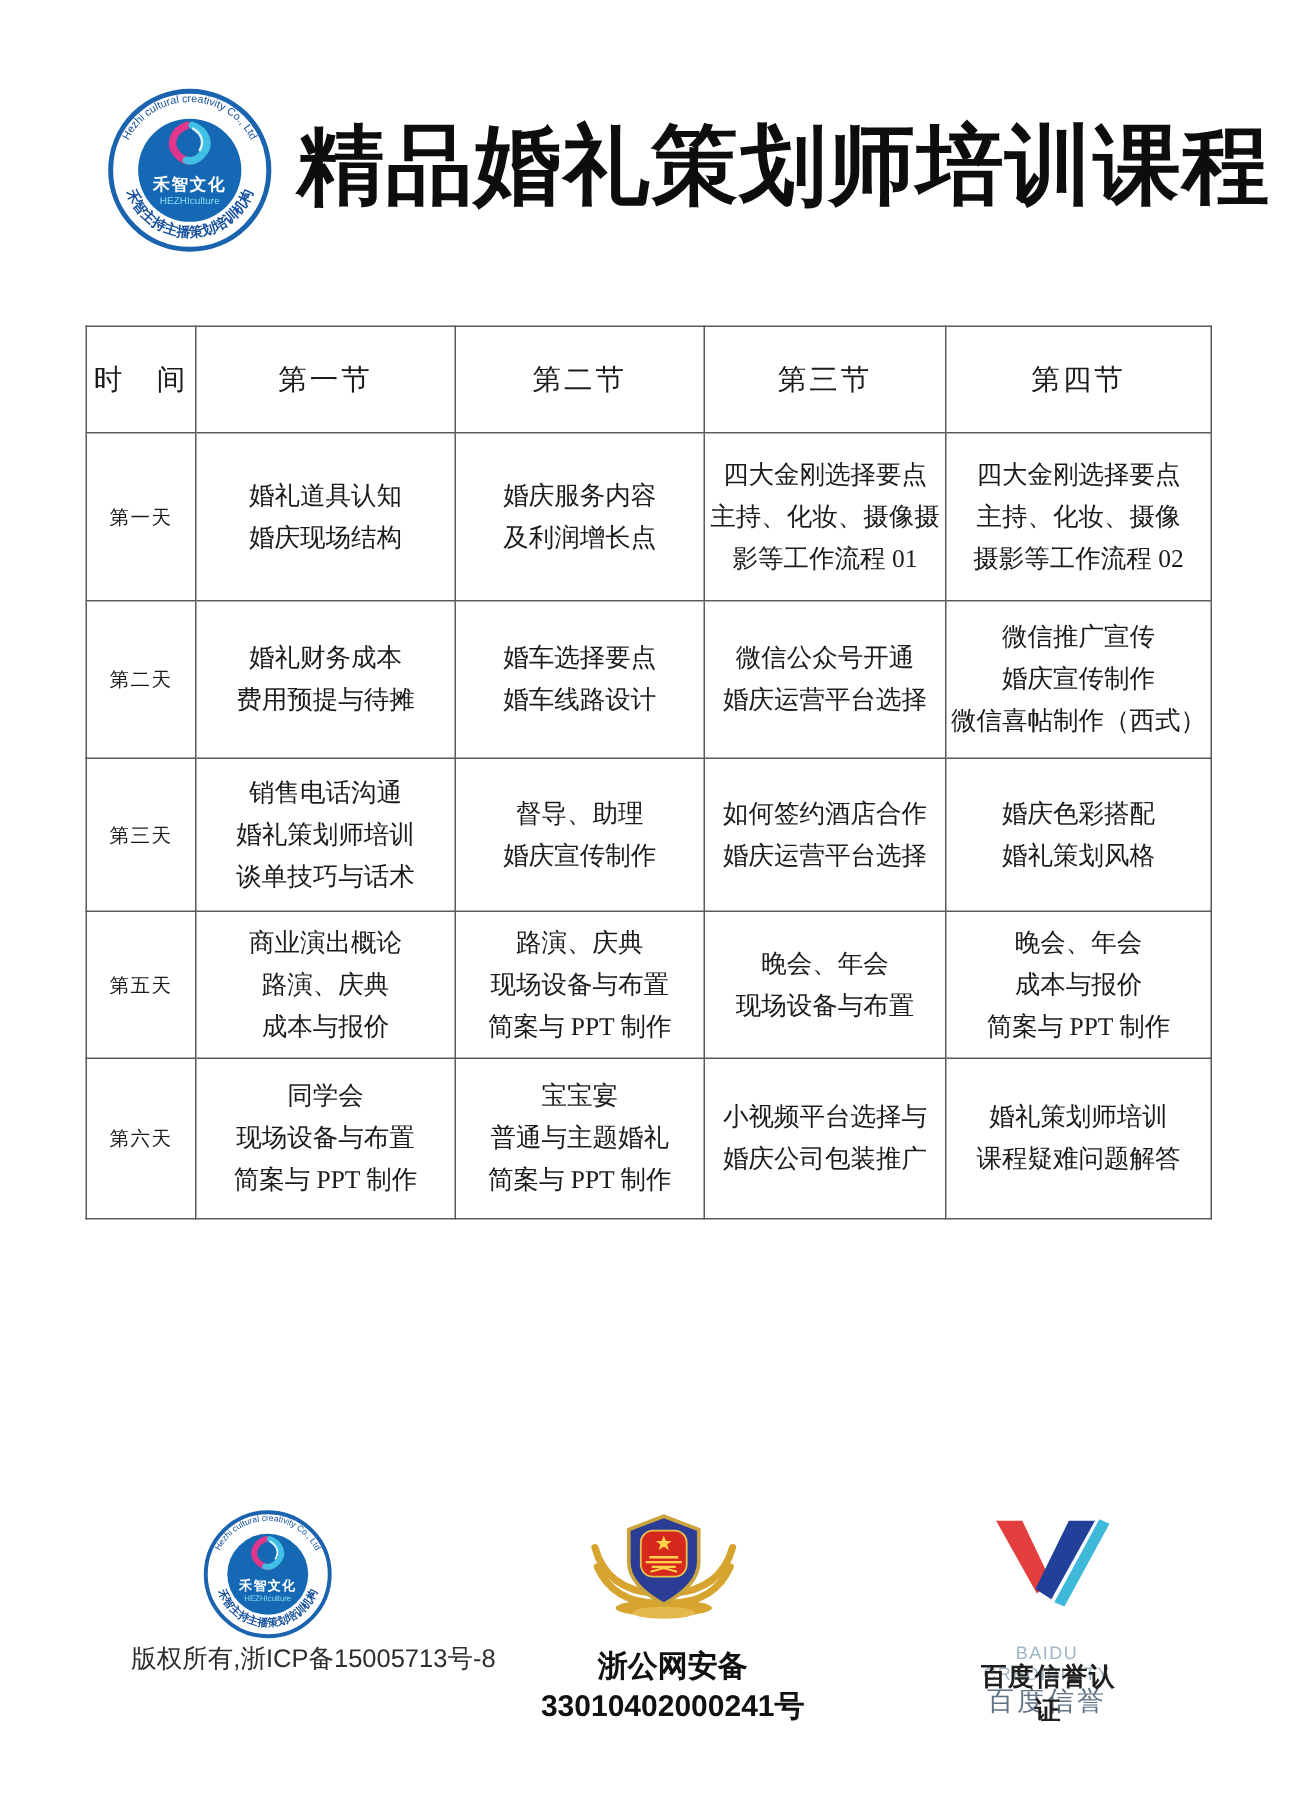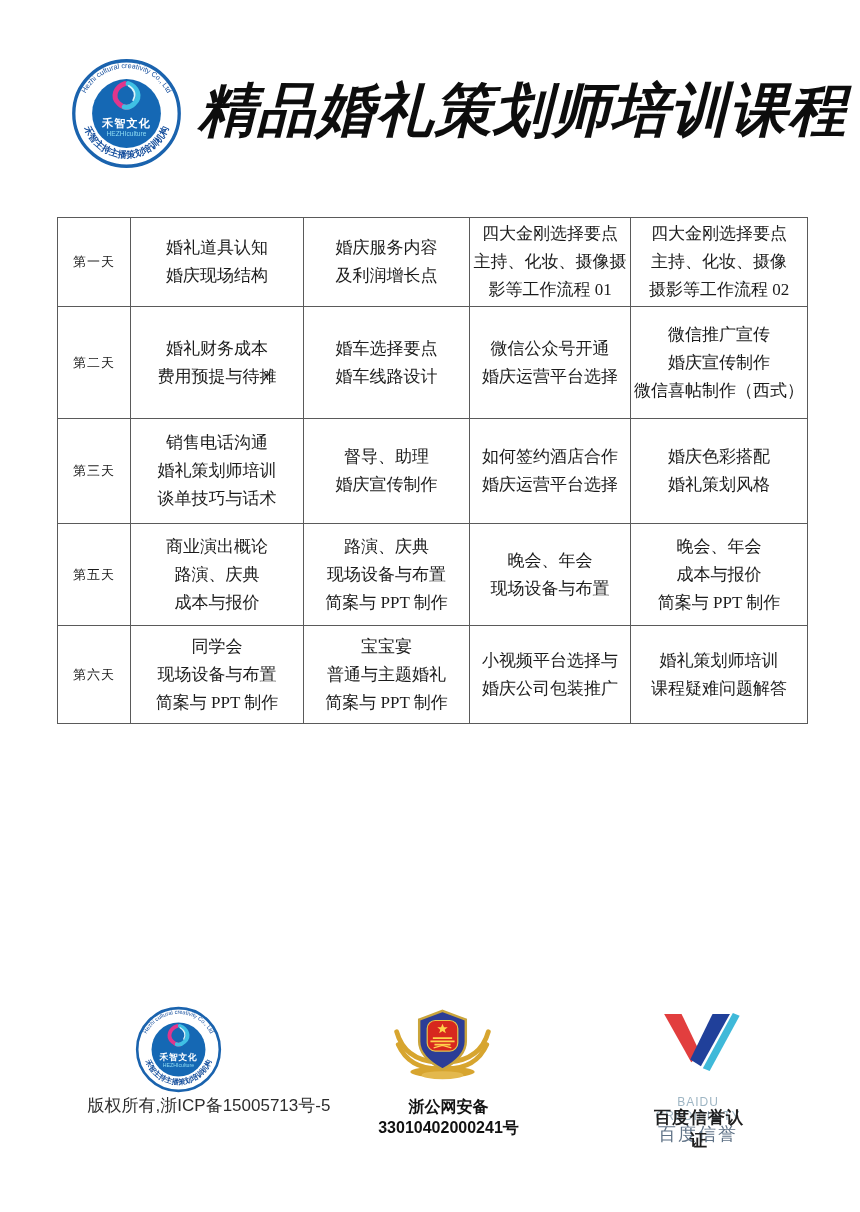--- a/index.html
+++ b/index.html
@@ -10,21 +10,20 @@
     color:#1c1c1c;
   }
   .abs { position:absolute; }
 
   
   #page-title {
     left:198px; top:72px; width:612px; height:72px;
     font-size:58px; font-weight:700; letter-spacing:1px;
     color:#0d0d0d; text-align:center; white-space:nowrap;
     font-family:"Liberation Serif","DejaVu Serif",serif;
-    font-style:italic;
   }
 
   
   #course-table {
     position:absolute; left:57px; top:217px; width:750px;
     border-collapse:collapse; table-layout:fixed;
     text-align:center; color:#1b1b1b;
   }
   #course-table th, #course-table td {
     border:1px solid #5a5a5a; vertical-align:middle;
@@ -42,21 +41,21 @@
   #course-table tr:nth-child(7){ height:98px;  }
 
   
   .footer-text { font-family:"Liberation Sans","DejaVu Sans",sans-serif; }
   #copyright-text {
     left:84px; top:1094px; width:250px; text-align:center;
     font-size:17px; color:#2d2d2d;
   }
   #police-text {
     left:346px; top:1097px; width:205px; text-align:center;
-    font-size:16px; font-weight:700; color:#111;
+    font-size:20px; font-weight:700; color:#111;
   }
   #baidu-name {
     left:648px; top:1074px; width:100px; text-align:center;
     font-size:18px; letter-spacing:2px; color:#5f7286;margin-top:48px;
   }
   #baidu-name-en {
     left:648px; top:1095px; width:100px; text-align:center;
     font-size:12px; letter-spacing:1px; color:#9fb6c4;
   }
   #baidu-cert {
@@ -100,20 +99,27 @@
 <table id="course-table">
   <colgroup>
     <col style="width:73px">
       <col style="width:173px">
       <col style="width:166px">
       <col style="width:161px">
       <col style="width:177px">
   </colgroup>
   <tbody id="course-table-body">
       <tr>
+        <th>时　间</th>
+        <th>第一节</th>
+        <th>第二节</th>
+        <th>第三节</th>
+        <th>第四节</th>
+      </tr>
+      <tr>
         <td class="day-cell">第一天</td>
         <td class="course-cell">婚礼道具认知
 婚庆现场结构</td>
         <td class="course-cell">婚庆服务内容
 及利润增长点</td>
         <td class="course-cell">四大金刚选择要点
 主持、化妆、摄像摄
 影等工作流程 01</td>
         <td class="course-cell">四大金刚选择要点
 主持、化妆、摄像
@@ -170,21 +176,21 @@
         <td class="course-cell">婚礼策划师培训
 课程疑难问题解答</td>
       </tr>
     </tbody>
 </table>
 
 <svg class="abs" style="left:135px;top:1006px" width="87" height="87" viewBox="0 0 200 200">
     <use href="#hezhi-logo"></use>
   </svg>
 
-<div id="copyright-text" class="abs footer-text">版权所有,浙ICP备15005713号-5</div>
+<div id="copyright-text" class="abs footer-text">版权所有,浙ICP备15005713号-8</div>
 
 <svg class="abs" style="left:390px;top:1006px" width="105" height="74" viewBox="0 0 130 92">
   <g stroke="#d7a52f" fill="none" stroke-linecap="round">
     <path d="M58,70 C30,68 14,54 8,32" stroke-width="6"></path>
     <path d="M60,78 C34,78 18,66 10,48" stroke-width="6"></path>
     <path d="M72,70 C100,68 116,54 122,32" stroke-width="6"></path>
     <path d="M70,78 C96,78 112,66 120,48" stroke-width="6"></path>
   </g>
   <ellipse cx="65" cy="82" rx="40" ry="7" fill="#d7a52f"></ellipse>
   <ellipse cx="65" cy="86" rx="26" ry="5" fill="#e3b84d"></ellipse>

